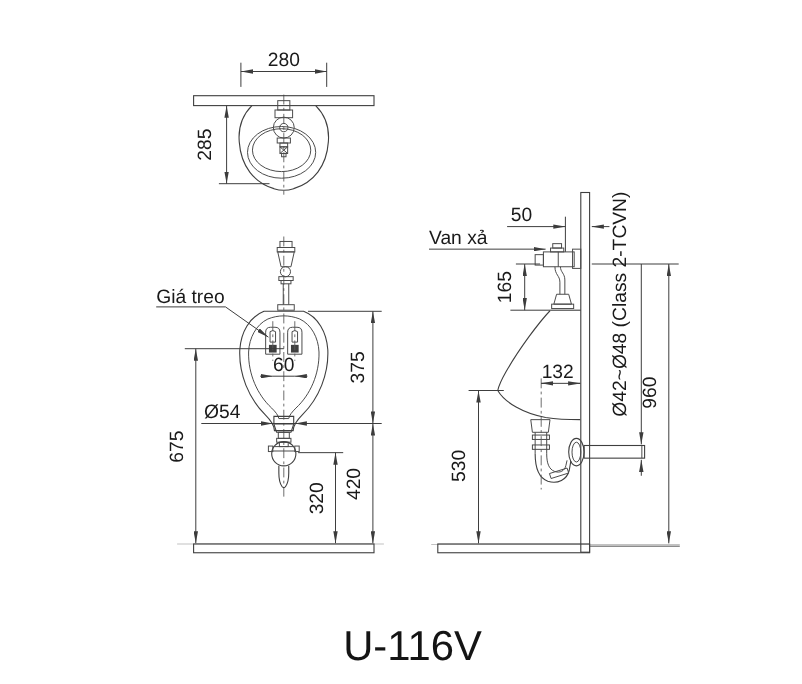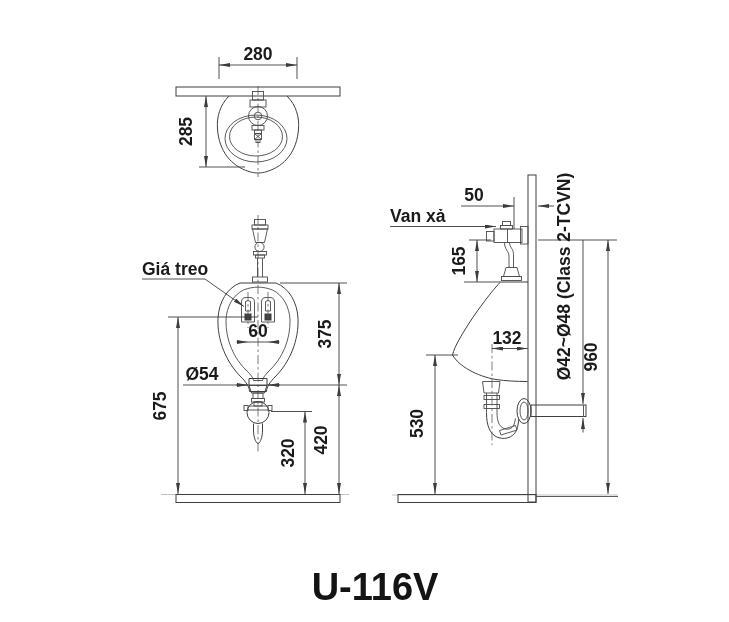--- a/index.html
+++ b/index.html
@@ -1,17 +1,17 @@
 <!DOCTYPE html>
 <html><head>
 <meta charset="utf-8">
 <style>
   html,body{margin:0;padding:0;background:#ffffff;}
   .stage{position:relative;width:729px;height:622px;background:#ffffff;overflow:hidden;
-         font-family:"Liberation Sans", sans-serif;font-weight:bold;}
+         font-family:"Liberation Sans", sans-serif;}
   svg{position:absolute;left:0;top:0;}
   .geo{stroke:#3f3f3f;stroke-width:1;fill:none;}
   .geo2{stroke:#4a4a4a;stroke-width:.9;fill:none;}
   .dim{stroke:#3c3c3c;stroke-width:.9;fill:none;}
   .cl{stroke:#5a5a5a;stroke-width:.8;fill:none;stroke-dasharray:9 3 2.5 3;}
   .faint{stroke:#c2c2c2;stroke-width:1;fill:none;}
   .solid{fill:#3f3f3f;stroke:none;}
   text{fill:#1a1a1a;font-family:"Liberation Sans", sans-serif;font-size:17.5px;}
   text.rot{text-anchor:middle;}
   text.mid{text-anchor:middle;}

